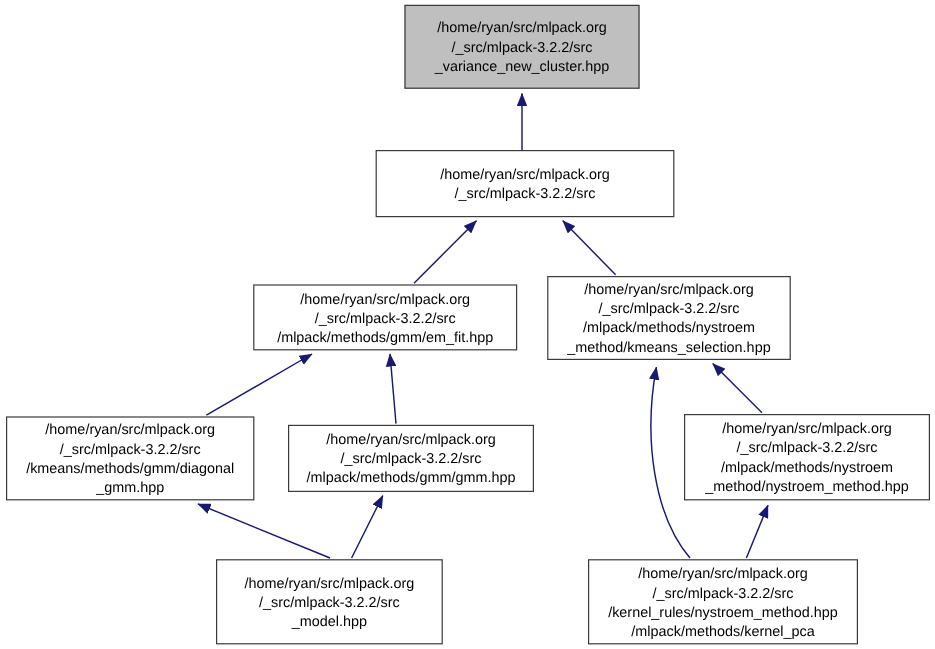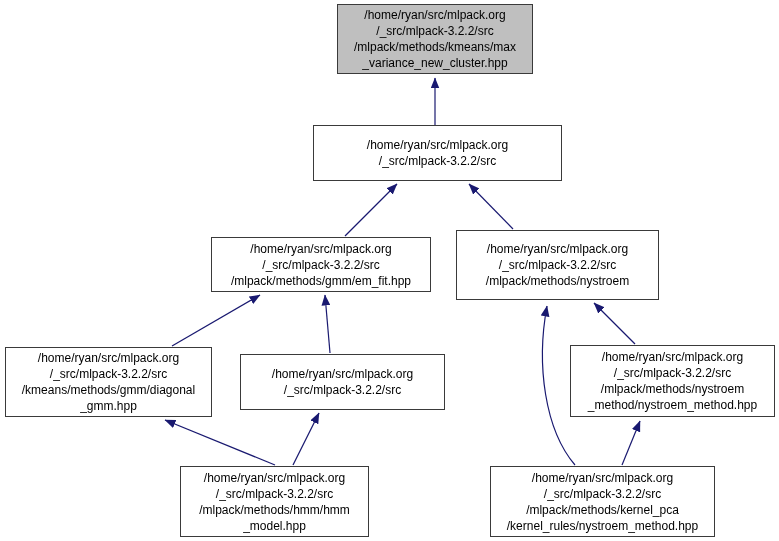--- a/index.html
+++ b/index.html
@@ -70,67 +70,67 @@
     <path class="edge" marker-end="url(#arrow)" d="M 275,465 L 165,420"></path>
     <path class="edge" marker-end="url(#arrow)" d="M 293,465 L 319,413"></path>
     <path class="edge" marker-end="url(#arrow)" d="M 635,344 L 594,303"></path>
     <path class="edge" marker-end="url(#arrow)" d="M 575,465 C 545,430 536,365 547,306"></path>
     <path class="edge" marker-end="url(#arrow)" d="M 622,465 L 640,421"></path>
   </svg>
 
   <div class="node highlighted" style="left:337px; top:4px; width:196px; height:70px;">
     <div>/home/ryan/src/mlpack.org</div>
     <div>/_src/mlpack-3.2.2/src</div>
-    <div>/mlpack/methods/kmeans/max</div>
     <div>_variance_new_cluster.hpp</div>
   </div>
 
   <div class="node" style="left:313px; top:125px; width:249px; height:56px;">
     <div>/home/ryan/src/mlpack.org</div>
     <div>/_src/mlpack-3.2.2/src</div>
   </div>
 
   <div class="node" style="left:211px; top:237px; width:220px; height:55px;">
     <div>/home/ryan/src/mlpack.org</div>
     <div>/_src/mlpack-3.2.2/src</div>
     <div>/mlpack/methods/gmm/em_fit.hpp</div>
   </div>
 
   <div class="node" style="left:456px; top:230px; width:203px; height:70px;">
     <div>/home/ryan/src/mlpack.org</div>
     <div>/_src/mlpack-3.2.2/src</div>
     <div>/mlpack/methods/nystroem</div>
+    <div>_method/kmeans_selection.hpp</div>
   </div>
 
   <div class="node" style="left:5px; top:347px; width:207px; height:70px;">
     <div>/home/ryan/src/mlpack.org</div>
     <div>/_src/mlpack-3.2.2/src</div>
     <div>/kmeans/methods/gmm/diagonal</div>
     <div>_gmm.hpp</div>
   </div>
 
   <div class="node" style="left:240px; top:354px; width:205px; height:56px;">
     <div>/home/ryan/src/mlpack.org</div>
     <div>/_src/mlpack-3.2.2/src</div>
+    <div>/mlpack/methods/gmm/gmm.hpp</div>
   </div>
 
   <div class="node" style="left:570px; top:345px; width:205px; height:72px;">
     <div>/home/ryan/src/mlpack.org</div>
     <div>/_src/mlpack-3.2.2/src</div>
     <div>/mlpack/methods/nystroem</div>
     <div>_method/nystroem_method.hpp</div>
   </div>
 
   <div class="node" style="left:180px; top:466px; width:189px; height:71px;">
     <div>/home/ryan/src/mlpack.org</div>
     <div>/_src/mlpack-3.2.2/src</div>
-    <div>/mlpack/methods/hmm/hmm</div>
     <div>_model.hpp</div>
   </div>
 
   <div class="node" style="left:490px; top:466px; width:225px; height:71px;">
     <div>/home/ryan/src/mlpack.org</div>
     <div>/_src/mlpack-3.2.2/src</div>
+    <div>/kernel_rules/nystroem_method.hpp</div>
     <div>/mlpack/methods/kernel_pca</div>
-    <div>/kernel_rules/nystroem_method.hpp</div>
   </div>
 
 </div>
 
 </body></html>

